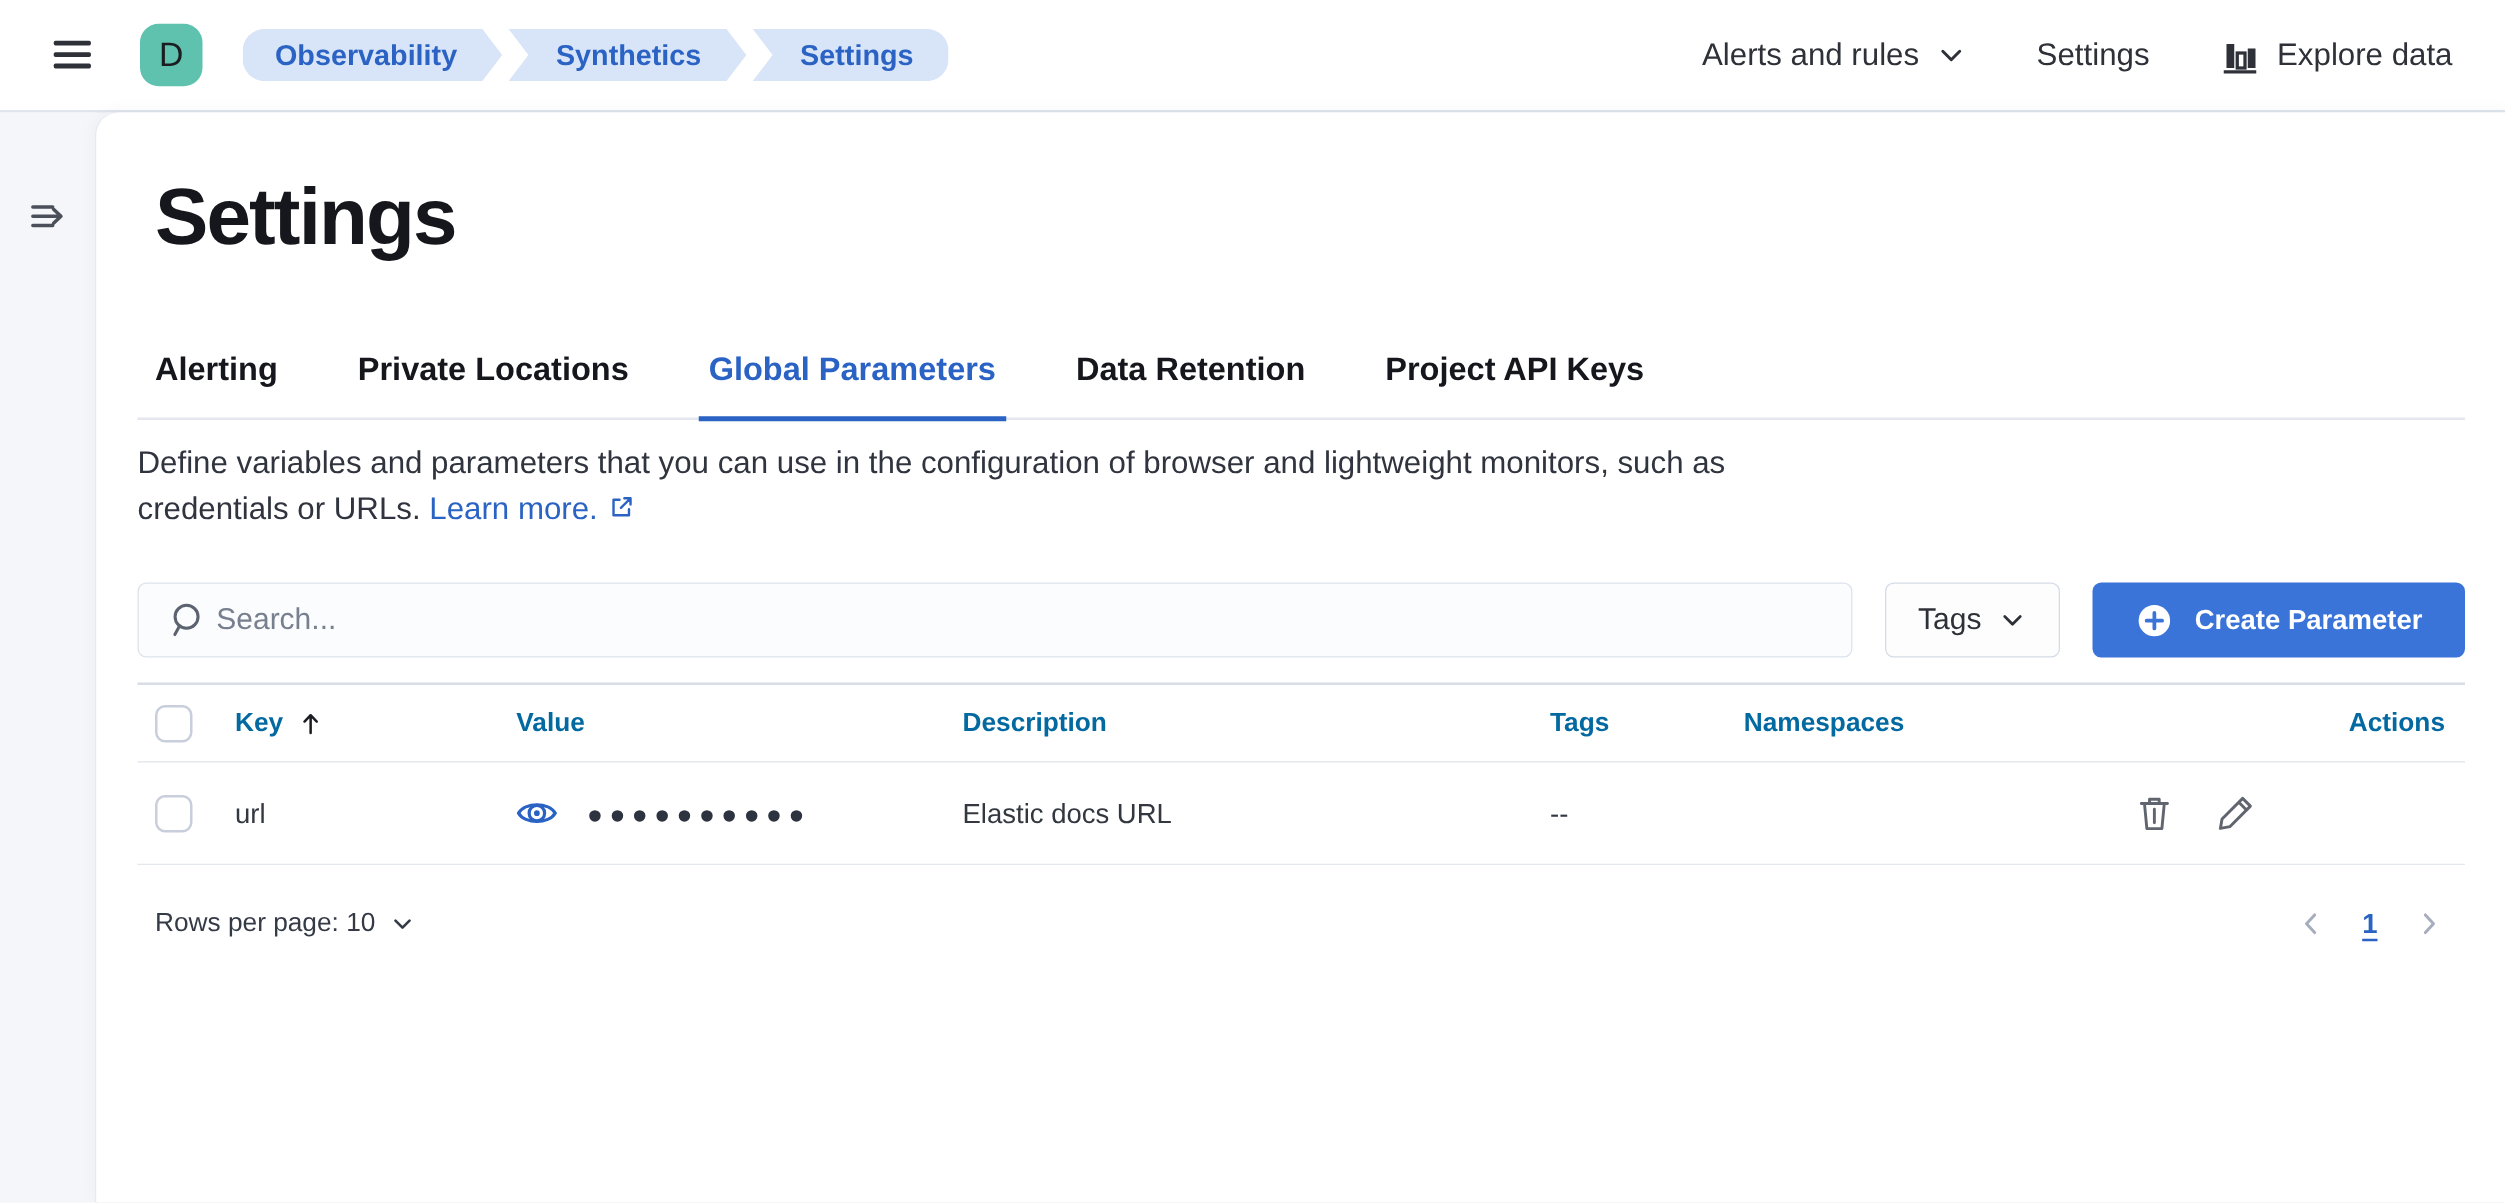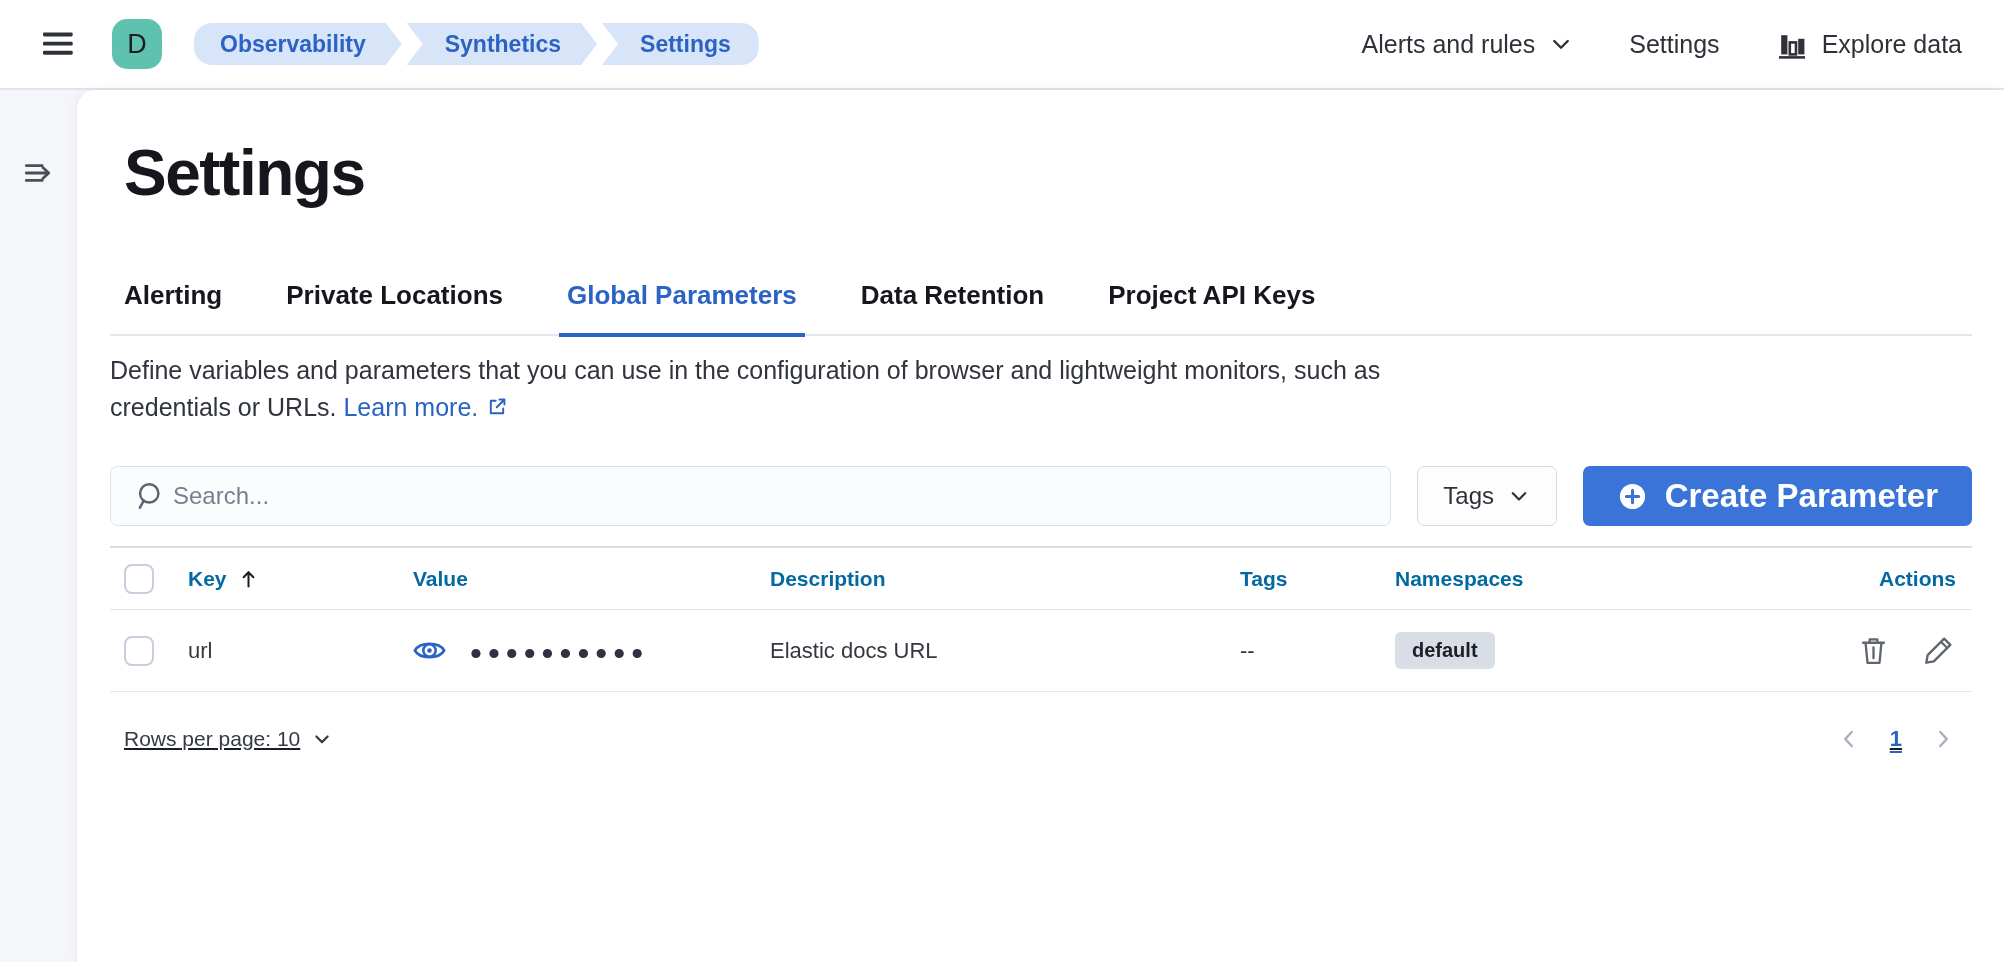--- a/index.html
+++ b/index.html
@@ -89,21 +89,21 @@
   }
   .searchbox input::placeholder { color: #78808f; }
   .tags-btn {
     width: 140px; background: #fdfdfe; border: 1px solid #d5dbe5; border-radius: 7px;
     display: flex; align-items: center; justify-content: center; gap: 14px;
     font-family: inherit; font-size: 24px; font-weight: 500; color: #2e3138; cursor: pointer;
   }
   .create-btn {
     background: #3b74d8; border: none; border-radius: 7px; padding: 0 34px;
     display: flex; align-items: center; gap: 17px; cursor: pointer;
-    font-family: inherit; font-size: 33px; font-weight: 600; color: #fff;
+    font-family: inherit; font-size: 22px; font-weight: 600; color: #fff;
   }
   
   .summary { margin-top: 62px; display: flex; gap: 6px; font-size: 21px; color: #3c414d; padding-left: 2px; }
   .summary b { color: #1b1d23; font-weight: 700; }
   
   .table { margin-top: 20px; }
   .thead, .trow {
     display: grid;
     grid-template-columns: 64px 225px 357px 470px 155px 1fr 150px;
     align-items: center;
@@ -121,21 +121,21 @@
   .value-cell { gap: 24px; }
   .eye-btn { background: none; border: none; cursor: pointer; display: flex; }
   .dots { font-size: 34px; letter-spacing: 6px; color: #2e3340; line-height: 0; padding-top: 4px; }
   .badge {
     background: #d9dde5; color: #1d1f26; font-size: 20px; font-weight: 600;
     padding: 7px 17px; border-radius: 6px;
   }
   .row-actions { justify-content: flex-end; gap: 34px; padding-right: 18px; }
   .icon-btn { background: none; border: none; cursor: pointer; display: flex; }
   
-  .tfooter { margin-top: 34px; display: flex; justify-content: space-between; align-items: center; padding: 0 16px 0 14px; text-decoration: underline; }
+  .tfooter { margin-top: 34px; display: flex; justify-content: space-between; align-items: center; padding: 0 16px 0 14px; }
   .rpp {
     background: none; border: none; cursor: pointer; display: flex; align-items: center; gap: 12px;
     font-family: inherit; font-size: 21px; color: #343a46;
   }
   .pager { display: flex; align-items: center; gap: 28px; }
   .page-num {
     background: none; border: none; cursor: pointer; font-family: inherit;
     font-size: 22px; font-weight: 700; color: #2a63c4;
     text-decoration: underline; text-underline-offset: 5px; text-decoration-thickness: 2px;
   }
@@ -264,23 +264,20 @@
               <svg width="33" height="33" viewBox="0 0 16 16">
                 <path d="M0.9 8 C3.3 3.7 12.7 3.7 15.1 8 C12.7 12.3 3.3 12.3 0.9 8 Z" fill="none" stroke="#2a63c4" stroke-width="1.25"></path>
                 <circle cx="8" cy="8" r="3" fill="none" stroke="#2a63c4" stroke-width="1.25"></circle>
                 <circle cx="8" cy="8" r="1.1" fill="#2a63c4"></circle>
               </svg>
             </button>
             <span class="dots">••••••••••</span>
           </div>
           <div class="cell">Elastic docs URL</div>
           <div class="cell">--</div>
-          <div class="cell">
-            <span class="badge">default</span>
-          </div>
           <div class="cell row-actions">
             <button class="icon-btn" title="Delete">
               <svg width="31" height="31" viewBox="0 0 16 16">
                 <path d="M2.6 4 H13.4 M6 4 V2.3 H10 V4 M3.9 4 L4.9 14.4 H11.1 L12.1 4 M8 6.4 V12" fill="none" stroke="#60656f" stroke-width="1.2" stroke-linecap="round" stroke-linejoin="round"></path>
               </svg>
             </button>
             <button class="icon-btn" title="Edit">
               <svg width="31" height="31" viewBox="0 0 16 16">
                 <path d="M10.9 1.9 L14.1 5.1 L5.6 13.6 L1.7 14.3 L2.4 10.4 Z M9.3 3.5 L12.5 6.7" fill="none" stroke="#60656f" stroke-width="1.2" stroke-linecap="round" stroke-linejoin="round"></path>
               </svg>

